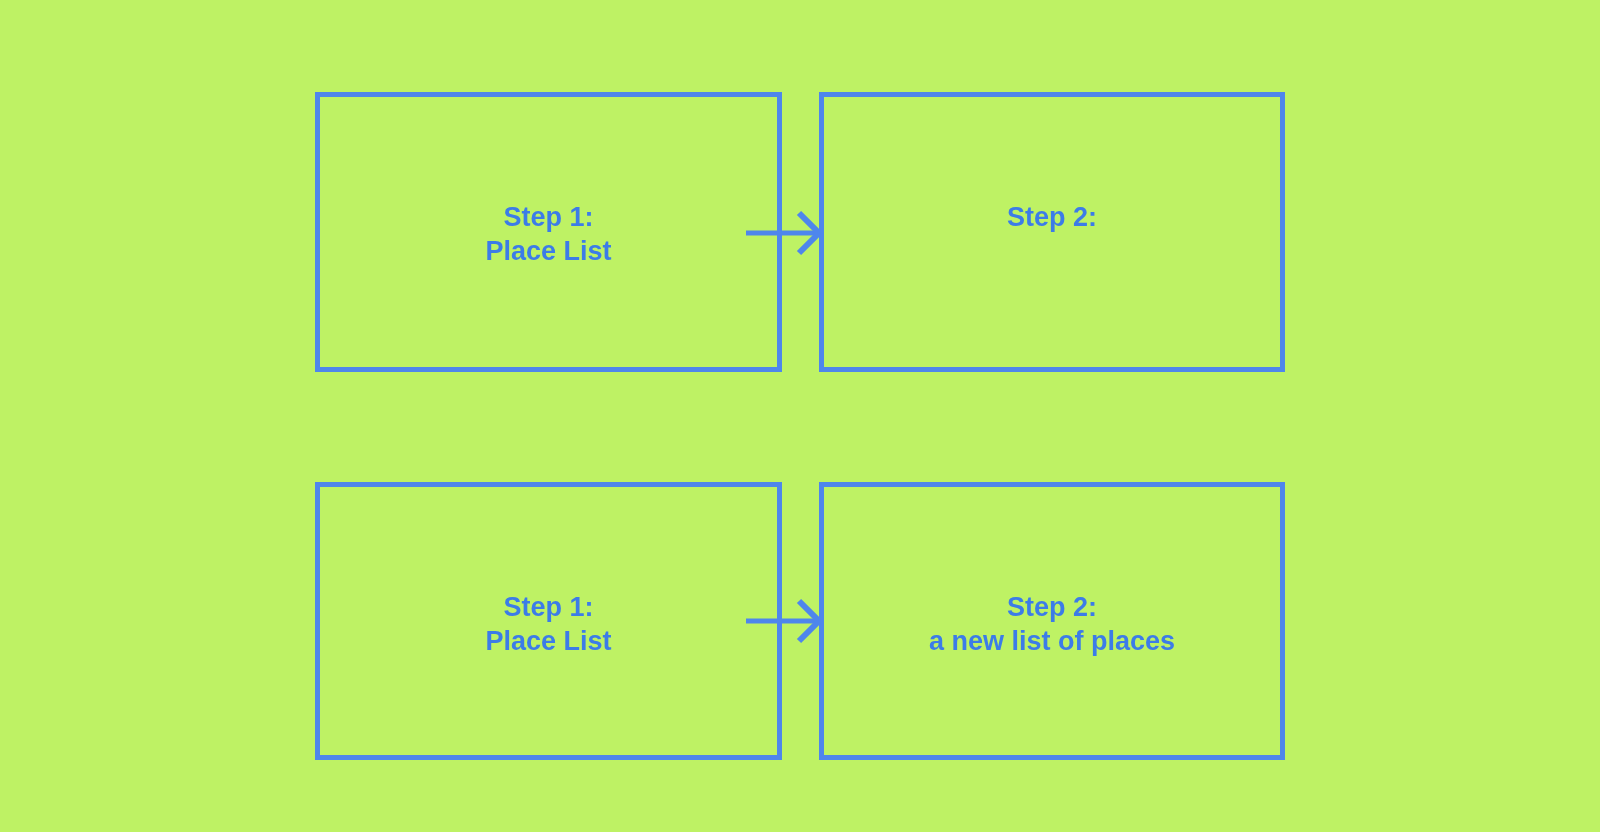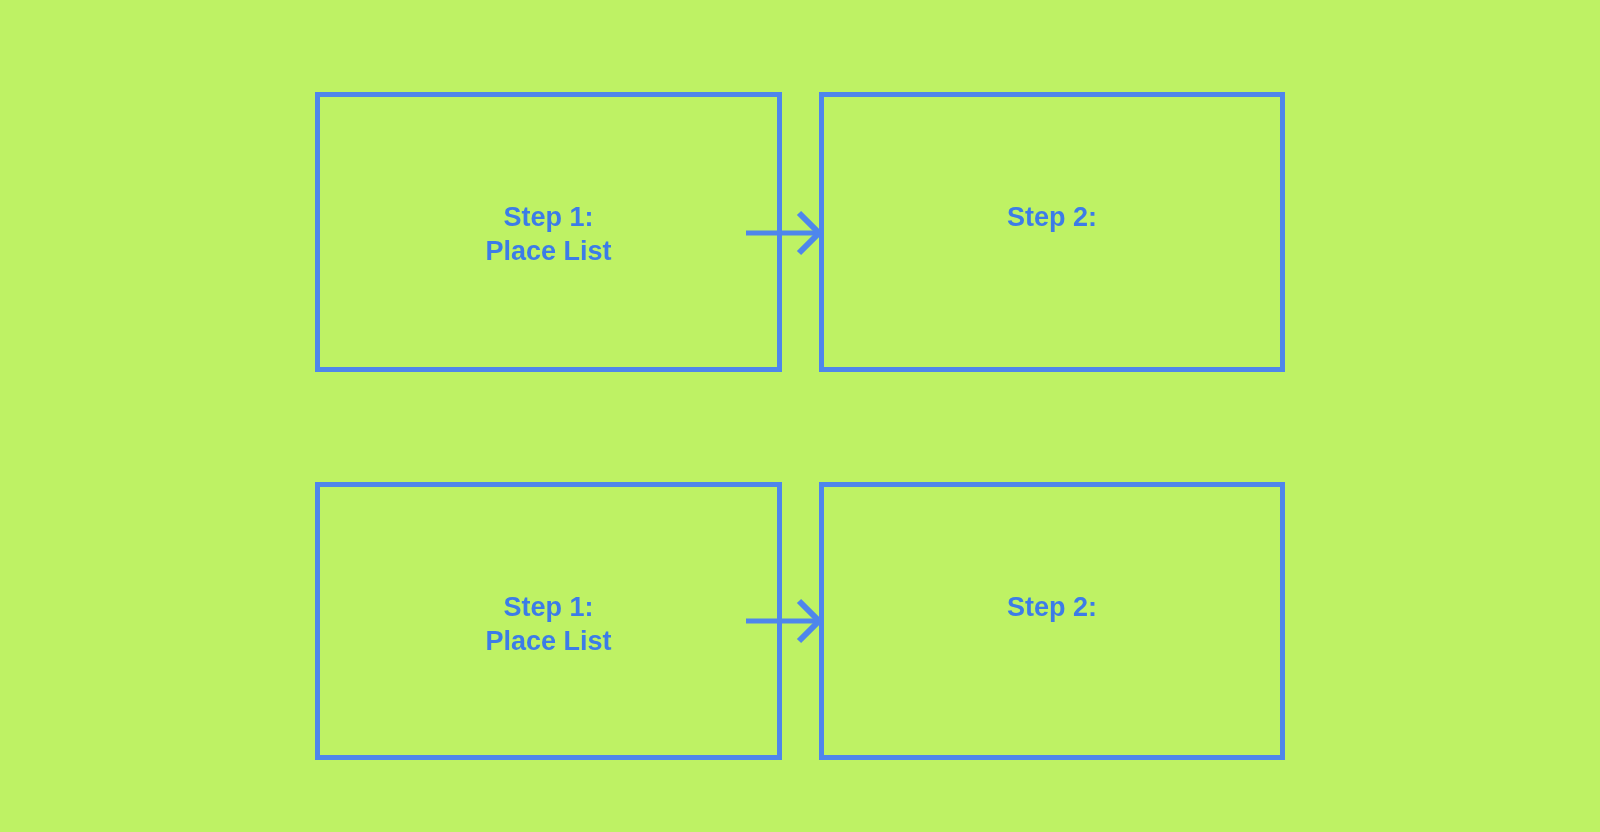--- a/index.html
+++ b/index.html
@@ -67,20 +67,21 @@
   <div class="flow-box" id="box-step1-bottom">
     <div class="box-label">
       <div>Step 1:</div>
       <div>Place List</div>
     </div>
   </div>
 
   <div class="flow-box" id="box-step2-bottom">
     <div class="box-label">
       <div>Step 2:</div>
+      <div>a new list of places</div>
     </div>
   </div>
 
   <svg class="arrows-layer" width="1600" height="832" viewBox="0 0 1600 832">
     <g>
       <line x1="746" y1="233" x2="815" y2="233" stroke="#4e86ec" stroke-width="5"></line>
       <polyline points="799,213 819,233 799,253" fill="none" stroke="#4e86ec" stroke-width="6"></polyline>
     </g>
     <g>
       <line x1="746" y1="621" x2="815" y2="621" stroke="#4e86ec" stroke-width="5"></line>

